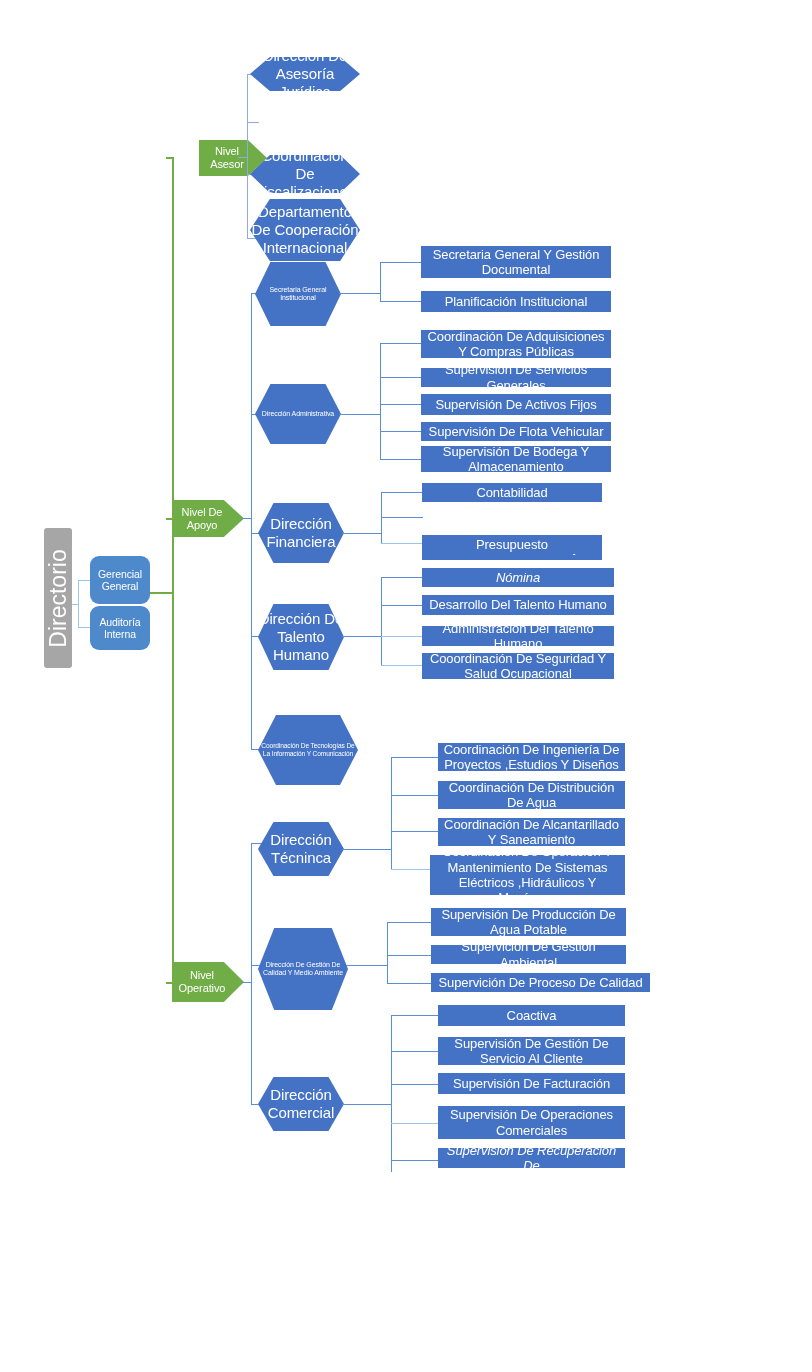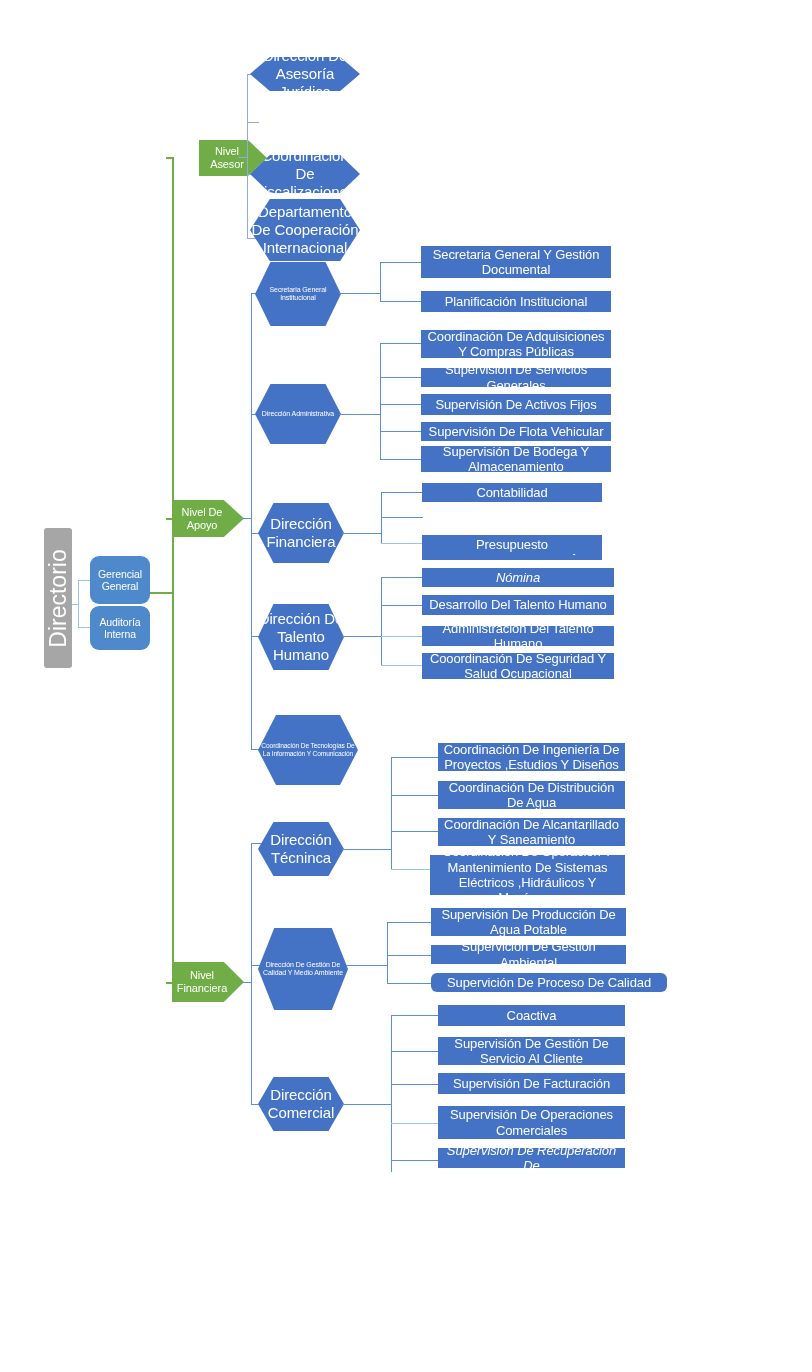--- a/index.html
+++ b/index.html
@@ -184,21 +184,21 @@
   </div>
   <div class="node unit" style="left:422px;top:653px;width:192px;height:26px;">
     <span>Cooordinación De Seguridad Y Salud Ocupacional</span>
   </div>
 
   <div class="node hex tiny" style="left:258px;top:715px;width:100px;height:70px;">
     <span>Coordinación De Tecnologías De La Información Y Comunicación</span>
   </div>
 
   <div class="node level" style="left:172px;top:962px;width:72px;height:40px;">
-    <span style="margin-right:12px;">Nivel Financiera</span>
+    <span style="margin-right:12px;">Nivel Operativo</span>
   </div>
 
   <div class="ln blue" style="left:242px;top:982px;width:10px;height:1.4px;"></div>
   <div class="ln blue" style="left:251px;top:843px;width:1.4px;height:262px;"></div>
   <div class="ln blue" style="left:251px;top:843px;width:12px;height:1.4px;"></div>
   <div class="ln blue" style="left:251px;top:965px;width:12px;height:1.4px;"></div>
   <div class="ln blue" style="left:251px;top:1104px;width:12px;height:1.4px;"></div>
 
   <div class="node hex" style="left:258px;top:822px;width:86px;height:54px;">
     <span>Dirección Técninca</span>
@@ -231,21 +231,21 @@
   <div class="ln blue" style="left:387px;top:922px;width:45px;height:1.4px;"></div>
   <div class="ln blue" style="left:387px;top:955px;width:45px;height:1.4px;"></div>
   <div class="ln blue" style="left:387px;top:983px;width:45px;height:1.4px;"></div>
 
   <div class="node unit" style="left:431px;top:908px;width:195px;height:28px;">
     <span>Supervisión De Producción De Agua Potable</span>
   </div>
   <div class="node unit" style="left:431px;top:945px;width:195px;height:19px;">
     <span>Supervición De Gestión Ambiental</span>
   </div>
-  <div class="node unit" style="left:431px;top:973px;width:236px;height:19px;border-radius:6px;">
+  <div class="node unit" style="left:431px;top:973px;width:219px;height:19px;">
     <span>Supervición De Proceso De Calidad</span>
   </div>
 
   <div class="node hex" style="left:258px;top:1077px;width:86px;height:54px;">
     <span>Dirección Comercial</span>
   </div>
   <div class="ln blue" style="left:342px;top:1104px;width:50px;height:1.4px;"></div>
   <div class="ln blue" style="left:391px;top:1015px;width:1.4px;height:157px;"></div>
   <div class="ln blue" style="left:391px;top:1015px;width:48px;height:1.4px;"></div>
   <div class="ln blue" style="left:391px;top:1051px;width:48px;height:1.4px;"></div>

